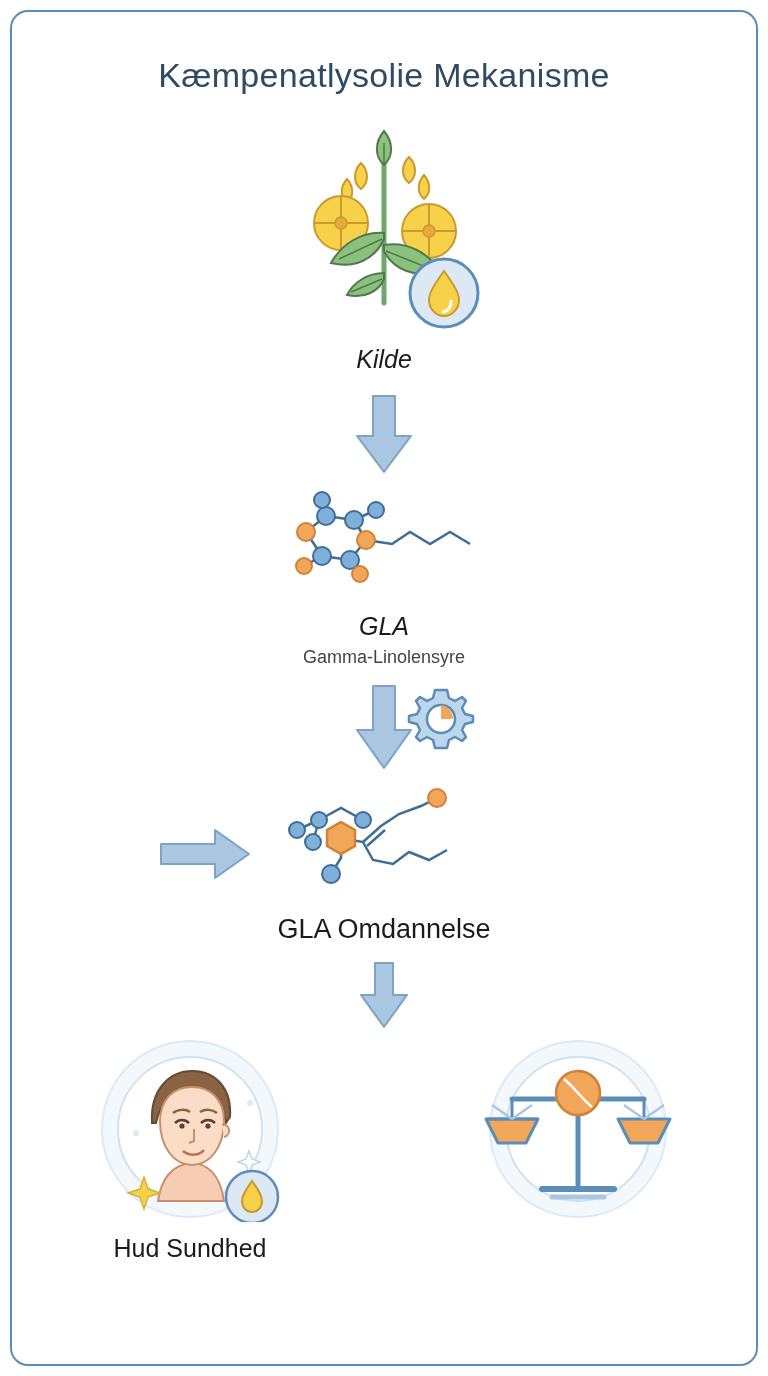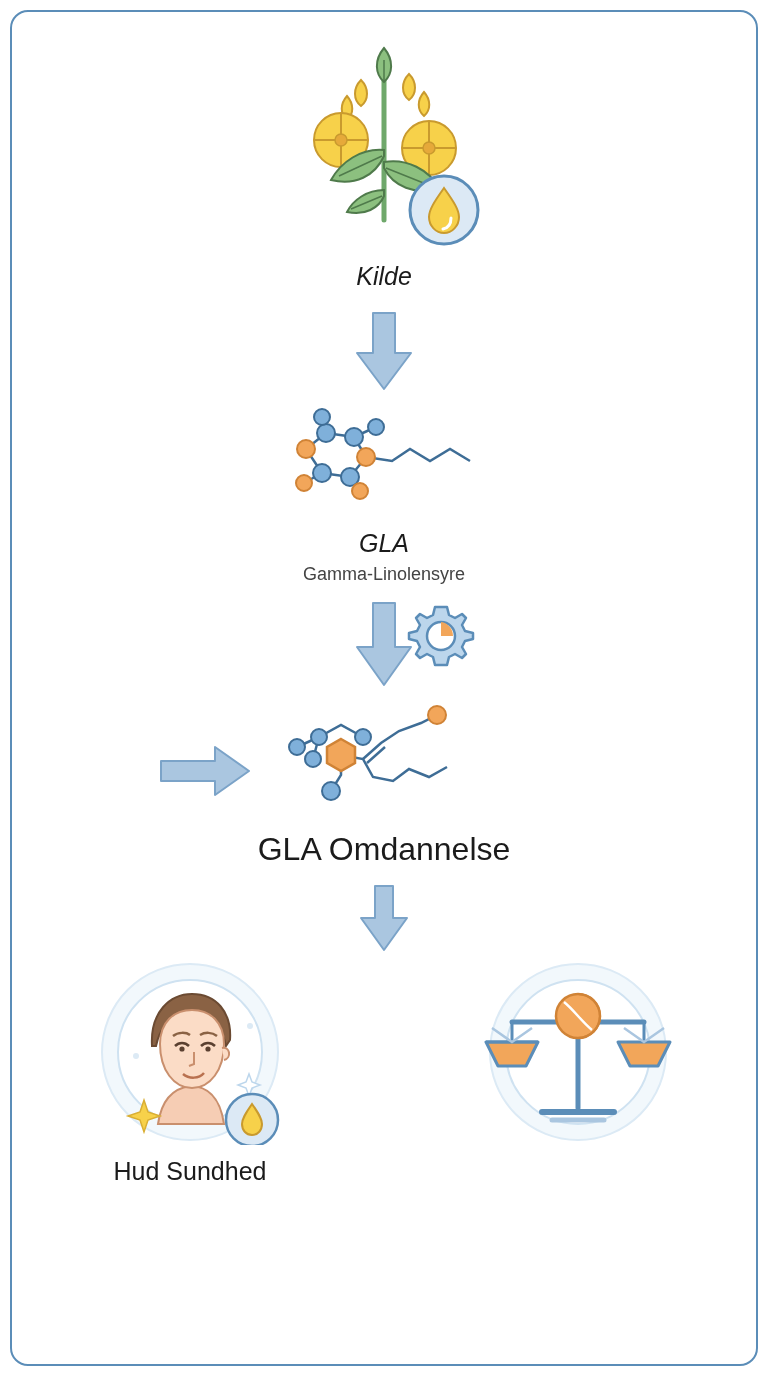--- a/index.html
+++ b/index.html
@@ -56,21 +56,21 @@
     font-weight: 400;
     font-style: italic;
   }
   .stage-sub {
     font-size: 18px;
     color: #444444;
     text-align: right;
     margin-top: 6px;
   }
   .stage-label-lg {
-    font-size: 32px;
+    font-size: 27px;
     color: #1b1b1b;
     text-align: center;
     margin-top: 10px;
   }
 
   .arrow-wrap {
     position: relative;
     display: flex;
     align-items: center;
     justify-content: center;
@@ -107,20 +107,21 @@
     top: 46px;
   }
   .mol-wrap { position: relative; }
 </style>
 </head>
 <body>
 
 <div class="infographic">
   <div class="card">
 
+    <div class="title">Kæmpenatlysolie Mekanisme</div>
 
     <div class="stage" style="margin-top:18px;">
       <div>
         <svg width="230" height="200" viewBox="0 0 230 200" xmlns="http://www.w3.org/2000/svg">
 
           <path d="M115 190 L115 40" stroke="#6fa86b" stroke-width="5" fill="none" stroke-linecap="round"></path>
 
           <path d="M115 18 C105 30 106 44 115 52 C124 44 125 30 115 18 Z" fill="#8cc07f" stroke="#4f7a4b" stroke-width="2"></path>
           <path d="M115 30 L115 52" stroke="#4f7a4b" stroke-width="1.5"></path>
 

